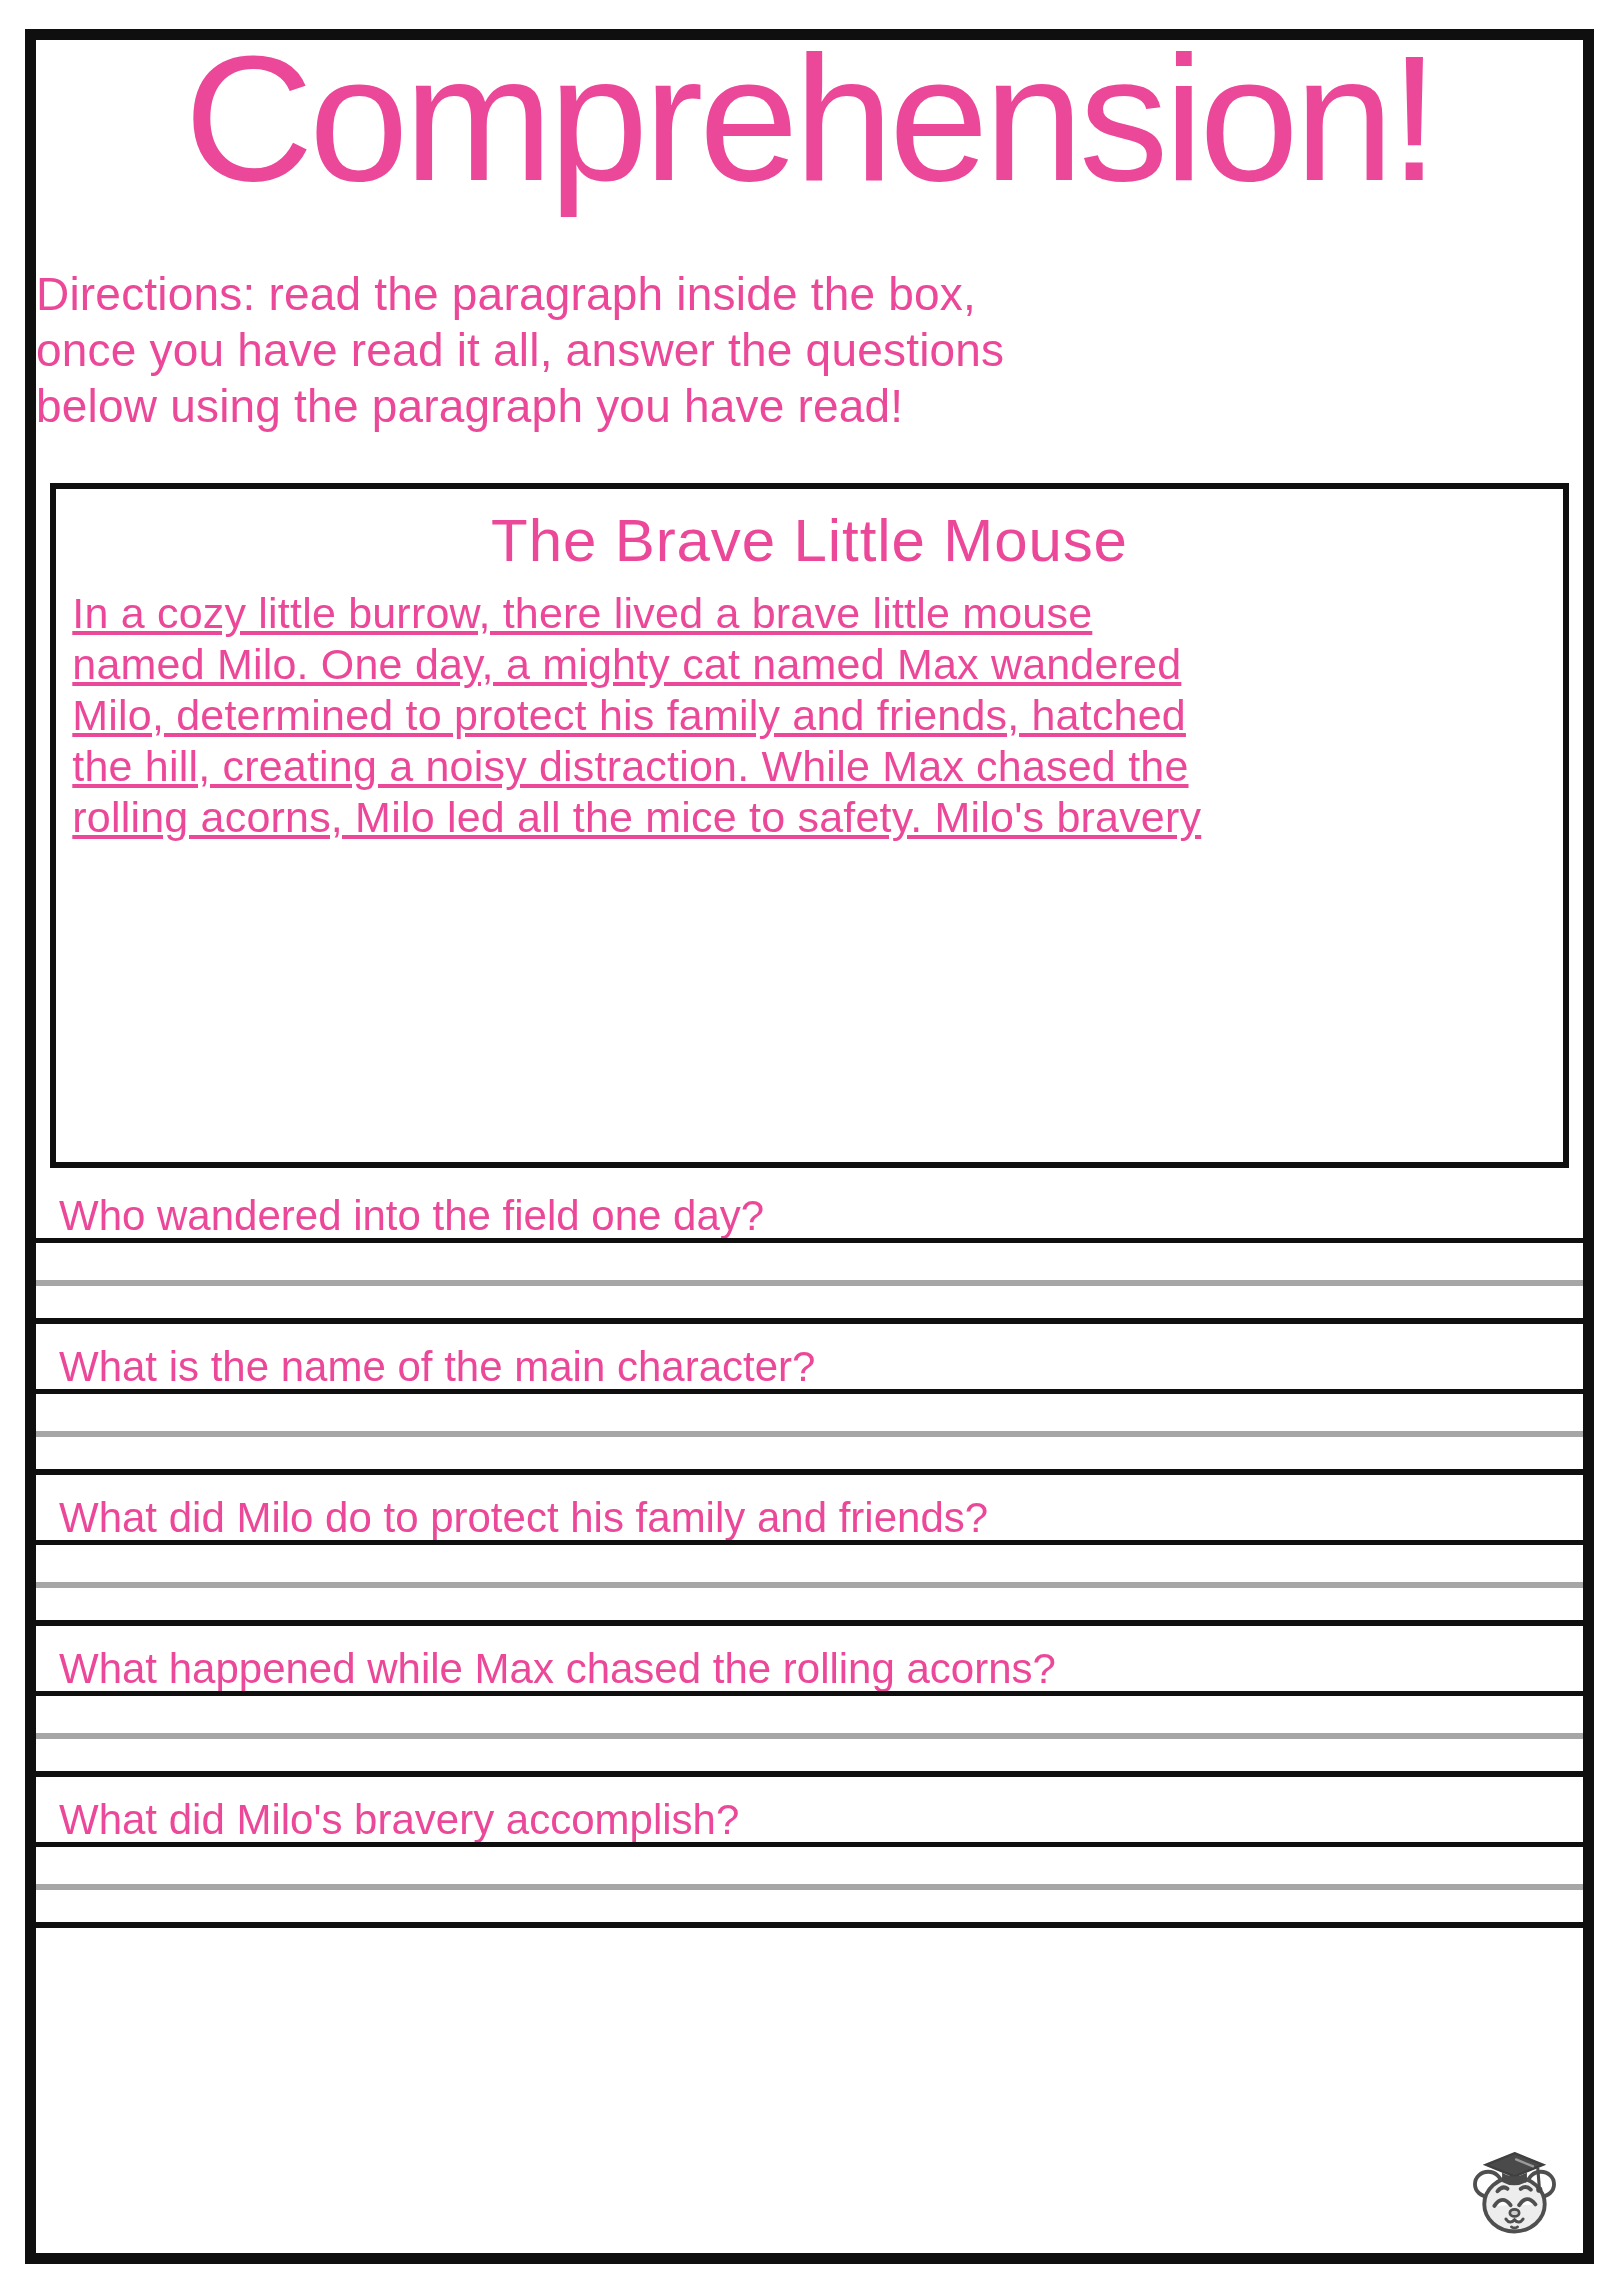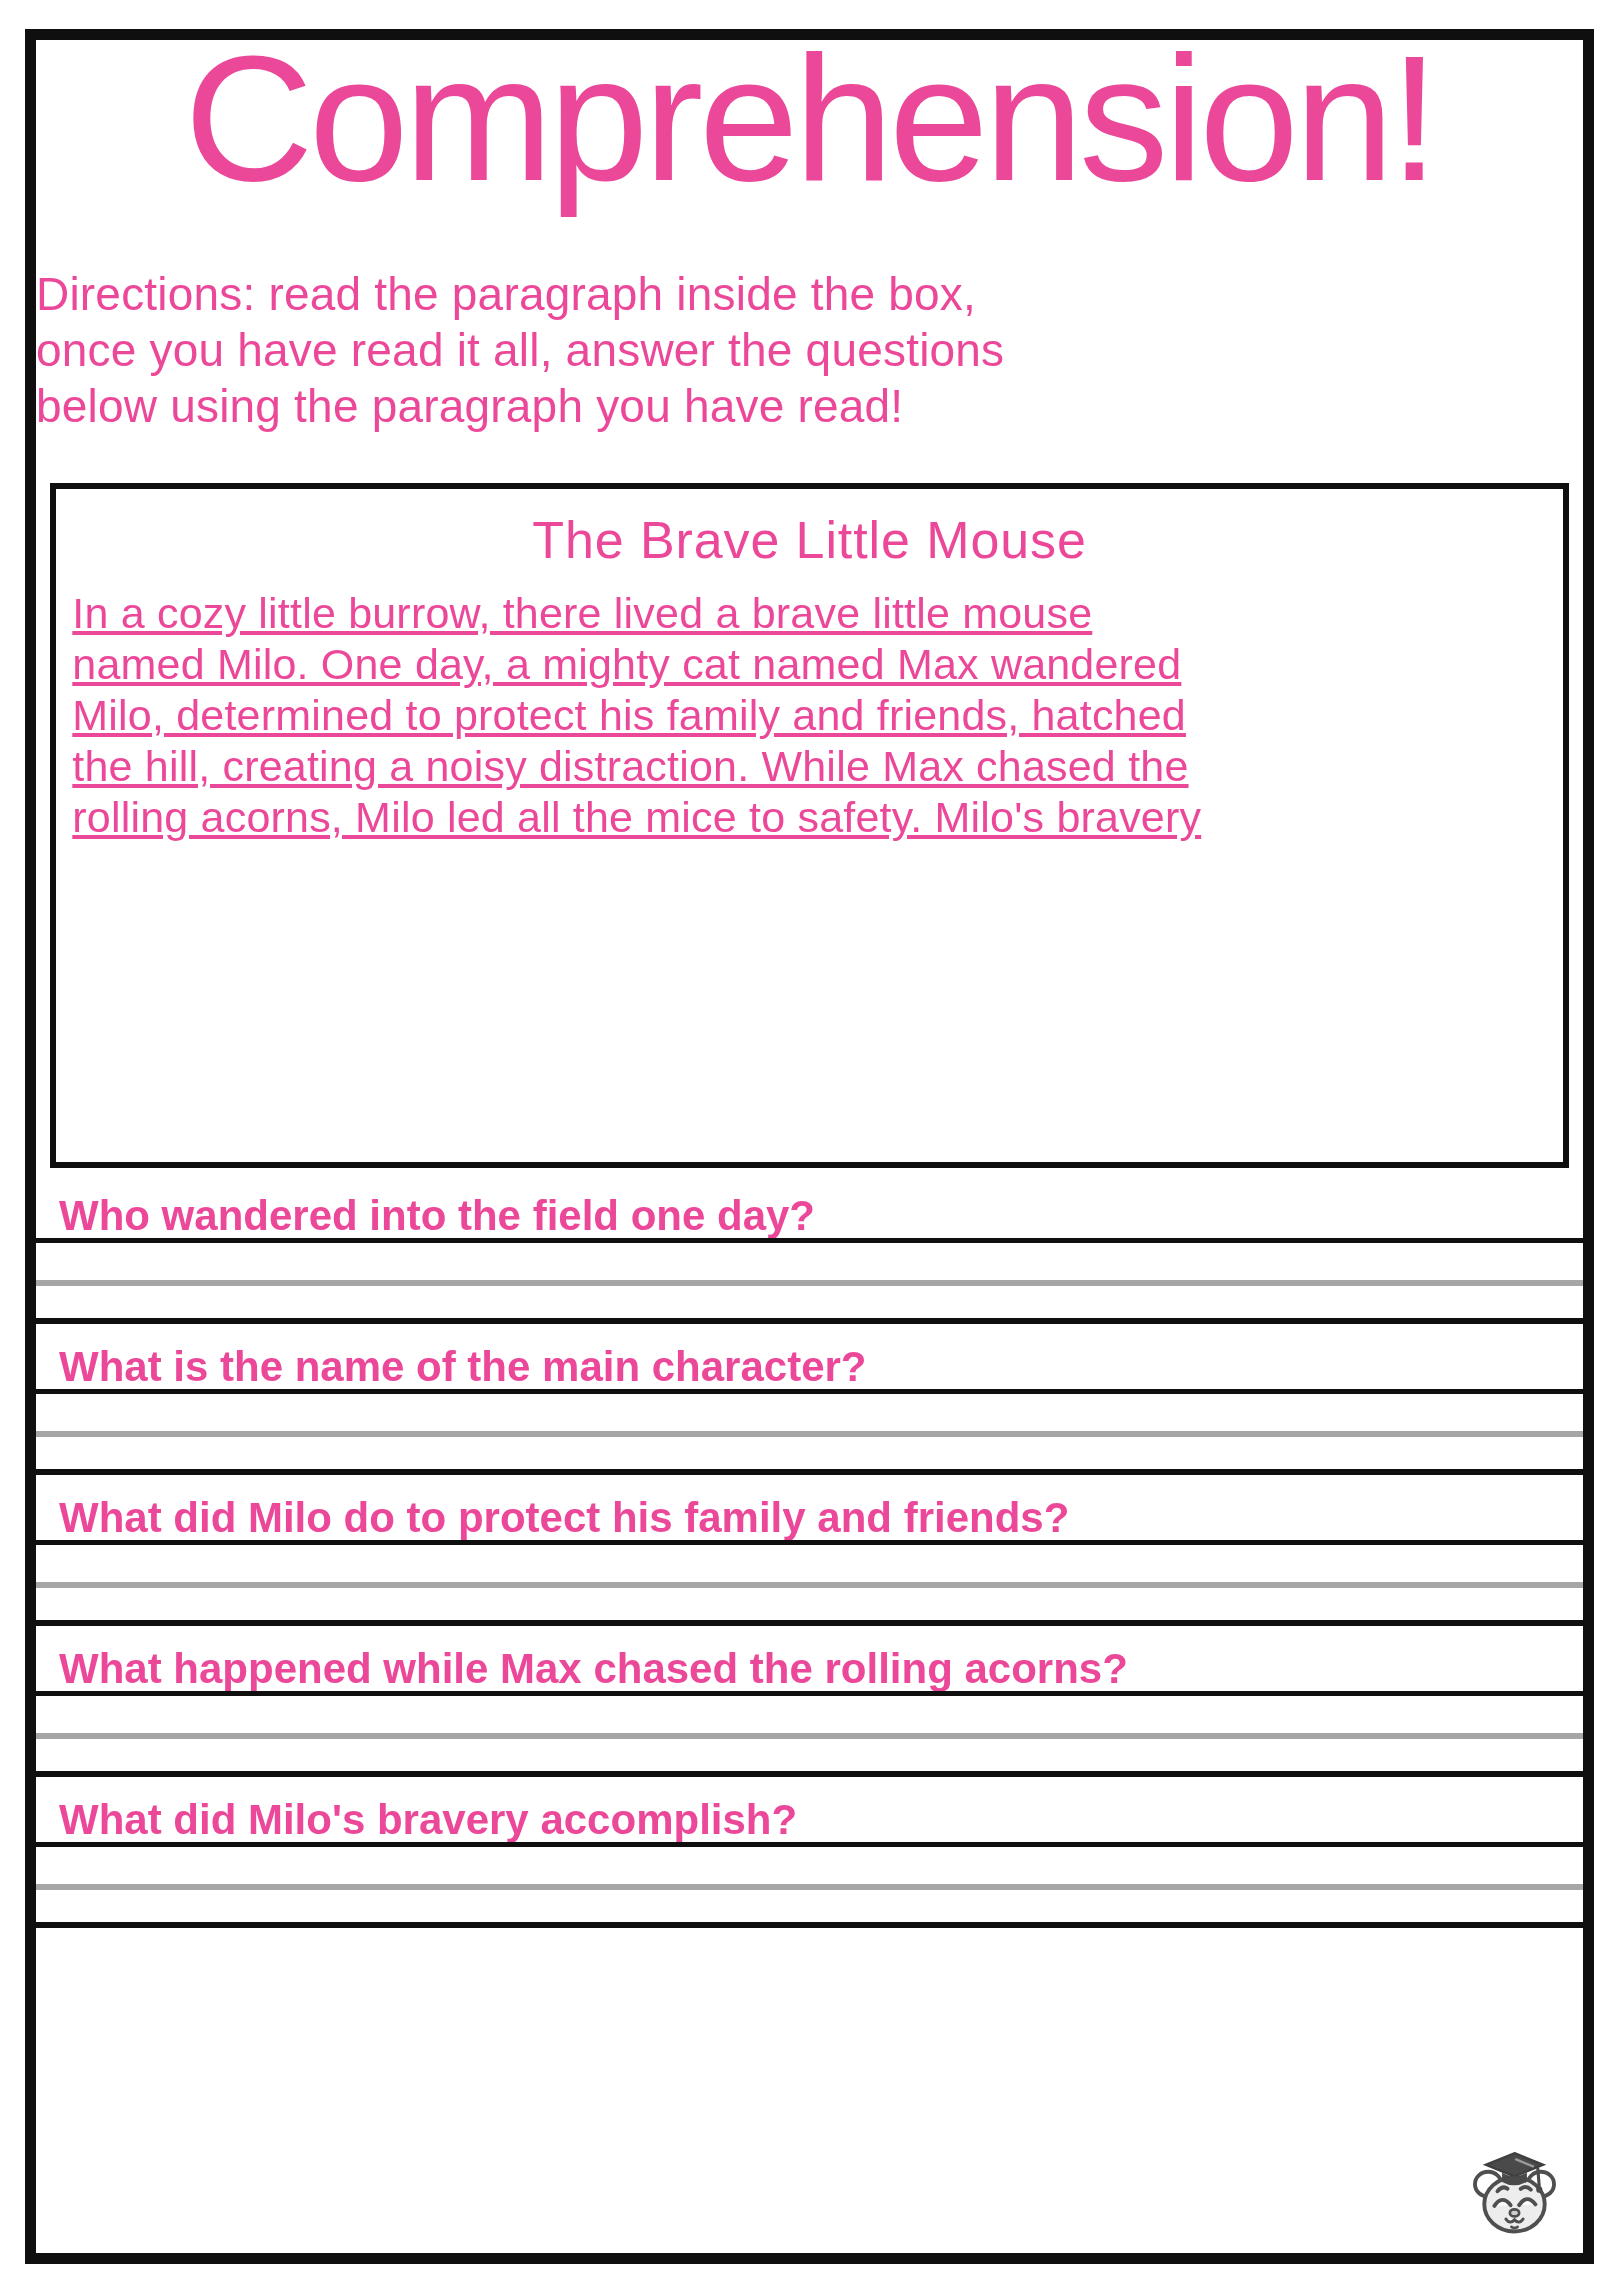--- a/index.html
+++ b/index.html
@@ -39,21 +39,21 @@
     position: absolute;
     top: 443px; left: 14.3px; right: 14.3px;
     height: 685px;
     box-sizing: border-box;
     border: 6.3px solid #0f0f0f;
     padding: 5.4px 16px 0 16px;
     background: #ffffff;
   }
   .box-title {
     text-align: center;
-    font-size: 52px;
+    font-size: 60px;
     line-height: 93px;
     letter-spacing: 0.9px;
   }
   .box-para {
     margin-top: 1px;
     font-size: 43px;
     line-height: 51px;
     letter-spacing: 0.2px;
     text-decoration: underline;
   }
@@ -64,21 +64,20 @@
   }
   .q-block { margin-bottom: 18px; }
   .q-line {
     height: 47px;
     line-height: 50px;
     border-bottom: 5.4px solid #0f0f0f;
     font-size: 42px;
     padding-left: 23px;
     white-space: nowrap;
     overflow: hidden;
-    font-weight: bold;
   }
   .rule { height: 0; border-bottom: 6.3px solid #0f0f0f; }
   .rule.gray { margin-top: 37px; border-bottom-color: #a6a6a6; }
   .rule.blk  { margin-top: 32px; }
   .mascot {
     position: absolute;
     right: 22.4px; bottom: 11.6px;
     width: 93px; height: 95px;
   }
 </style>

